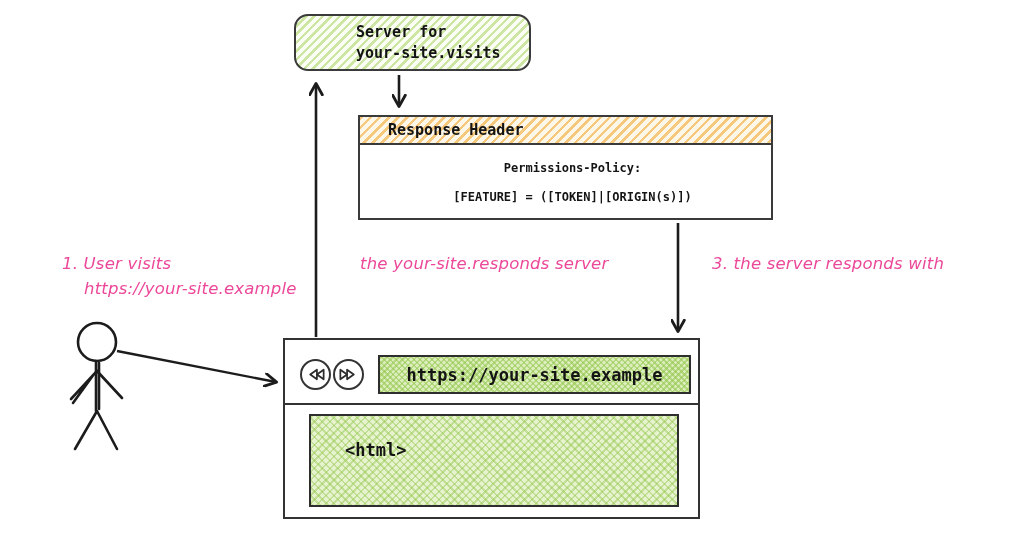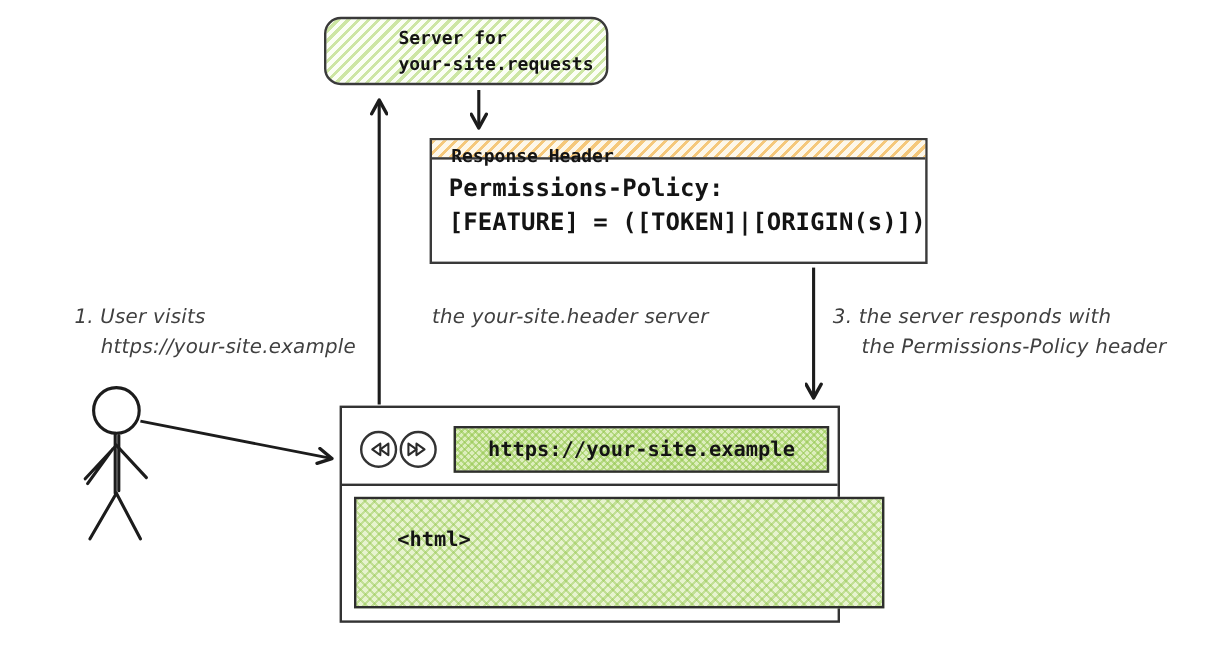--- a/index.html
+++ b/index.html
@@ -3,20 +3,21 @@
 <meta charset="utf-8">
 <style>
   html,body{margin:0;padding:0;background:#ffffff;}
   .canvas{
     position:relative;width:1012px;height:538px;background:#ffffff;overflow:hidden;
     font-family:"DejaVu Sans Mono",monospace;color:#141414;
   }
   
   .hatch-green{
     background:repeating-linear-gradient(135deg,#cde6a4 0 2.5px,#fbfef5 2.5px 6px);
+    margin-left:24px;
   }
   .hatch-orange{
     background:repeating-linear-gradient(135deg,#f5c87b 0 2.5px,#fdf7e9 2.5px 6.5px);
   }
   .cross-green-dense{
     background:
       repeating-linear-gradient(45deg,rgba(148,199,79,.55) 0 1.6px,transparent 1.6px 4.2px),
       repeating-linear-gradient(135deg,rgba(148,199,79,.55) 0 1.6px,transparent 1.6px 4.2px),
       #ddeebd;
   }
@@ -31,25 +32,25 @@
     position:absolute;left:270px;top:14px;width:237px;height:57px;
     border:2.5px solid #3a3a3a;border-radius:14px;box-sizing:border-box;
     padding:6px 0 0 60px;font-size:15px;font-weight:700;line-height:21px;white-space:nowrap;
   }
   
   .response-box{
     position:absolute;left:358px;top:115px;width:415px;height:105px;
     border:2px solid #3a3a3a;box-sizing:border-box;background:#fff;
   }
   .response-title{
-    height:16px;border-bottom:2px solid #3a3a3a;box-sizing:border-box;
-    font-size:15px;font-weight:700;line-height:26px;padding-left:16px;white-space:nowrap;
+    height:28px;border-bottom:2px solid #3a3a3a;box-sizing:border-box;
+    font-size:15px;font-weight:700;line-height:26px;padding-left:28px;white-space:nowrap;
   }
   .response-body{
-    padding:9px 0 0 14px;font-size:20px;font-weight:700;line-height:29px;white-space:nowrap;
+    padding:9px 0 0 14px;font-size:12px;font-weight:700;line-height:29px;white-space:nowrap;text-align:center;
   }
   .response-body .indent{}
   
   .browser{
     position:absolute;left:283px;top:338px;width:417px;height:181px;
     border:2.5px solid #333;box-sizing:border-box;background:#fff;
   }
   .browser-divider{
     position:absolute;left:0;right:0;top:63px;border-top:2px solid #333;
   }
@@ -60,33 +61,33 @@
   }
   .nav-btn.back{left:15px;}
   .nav-btn.fwd{left:48px;}
   .url-bar{
     position:absolute;left:93px;top:15px;width:313px;height:39px;
     border:2px solid #2e2e2e;box-sizing:border-box;
     display:flex;align-items:center;justify-content:center;
     font-size:17px;font-weight:700;white-space:nowrap;
   }
   .page-content{
-    position:absolute;left:10px;top:74px;width:442px;height:93px;
+    position:absolute;left:24px;top:74px;width:370px;height:93px;
     border:2px solid #2e2e2e;box-sizing:border-box;
     padding:23px 0 0 34px;font-size:17px;font-weight:700;line-height:23px;white-space:nowrap;
   }
   
   .note{
     position:absolute;font-family:"DejaVu Sans",cursive,sans-serif;font-style:italic;
-    font-size:16.5px;line-height:25px;color:#404040;white-space:nowrap;letter-spacing:.2px;
+    font-size:16.5px;line-height:25px;color:#ec4899;white-space:nowrap;letter-spacing:.2px;
   }
   .note .l2{display:block;}
   .note1{left:62px;top:251px;}  .note1 .l2{margin-left:22px;}
   .note2{left:333px;top:251px;} .note2 .l2{margin-left:27px;}
-  .note3{left:694px;top:251px;} .note3 .l2{margin-left:24px;}
+  .note3{left:712px;top:251px;} .note3 .l2{margin-left:24px;}
   
   .overlay{position:absolute;left:0;top:0;width:1012px;height:538px;pointer-events:none;}
 </style>
 </head>
 <body>
 
 <div class="canvas">
 
   <svg class="overlay" viewBox="0 0 1012 538">
     <defs>
@@ -106,41 +107,40 @@
 
     <path d="M316,337 L316,84" fill="none" stroke="#1c1c1c" stroke-width="2.6" marker-end="url(#ah)"></path>
 
     <path d="M399,75 L399,106" fill="none" stroke="#1c1c1c" stroke-width="2.6" marker-end="url(#ah)"></path>
 
     <path d="M678,223 L678,331" fill="none" stroke="#1c1c1c" stroke-width="2.6" marker-end="url(#ah)"></path>
   </svg>
 
   <div class="server-box hatch-green">
     <div>Server for</div>
-    <div>your-site.requests</div>
+    <div>your-site.visits</div>
   </div>
 
   <div class="response-box">
     <div class="response-title hatch-orange">Response Header</div>
     <div class="response-body">
       <div>Permissions-Policy:</div>
       <div class="indent">[FEATURE] = ([TOKEN]|[ORIGIN(s)])</div>
     </div>
   </div>
 
   <div class="note note1">
     <span>1. User visits</span>
     <span class="l2">https://your-site.example</span>
   </div>
   <div class="note note2">
-    <span class="l2">the your-site.header server</span>
+    <span class="l2">the your-site.responds server</span>
   </div>
   <div class="note note3">
     <span>3. the server responds with</span>
-    <span class="l2">the Permissions-Policy header</span>
   </div>
 
   <div class="browser">
     <div class="nav-btn back">
       <svg width="23" height="23" viewBox="0 0 24 24">
         <g fill="none" stroke="#2b2b2b" stroke-width="1.8" stroke-linejoin="round">
           <path d="M13.5 7 L6.5 12 L13.5 17 Z"></path>
           <path d="M20.5 7 L13.5 12 L20.5 17 Z"></path>
         </g>
       </svg>

